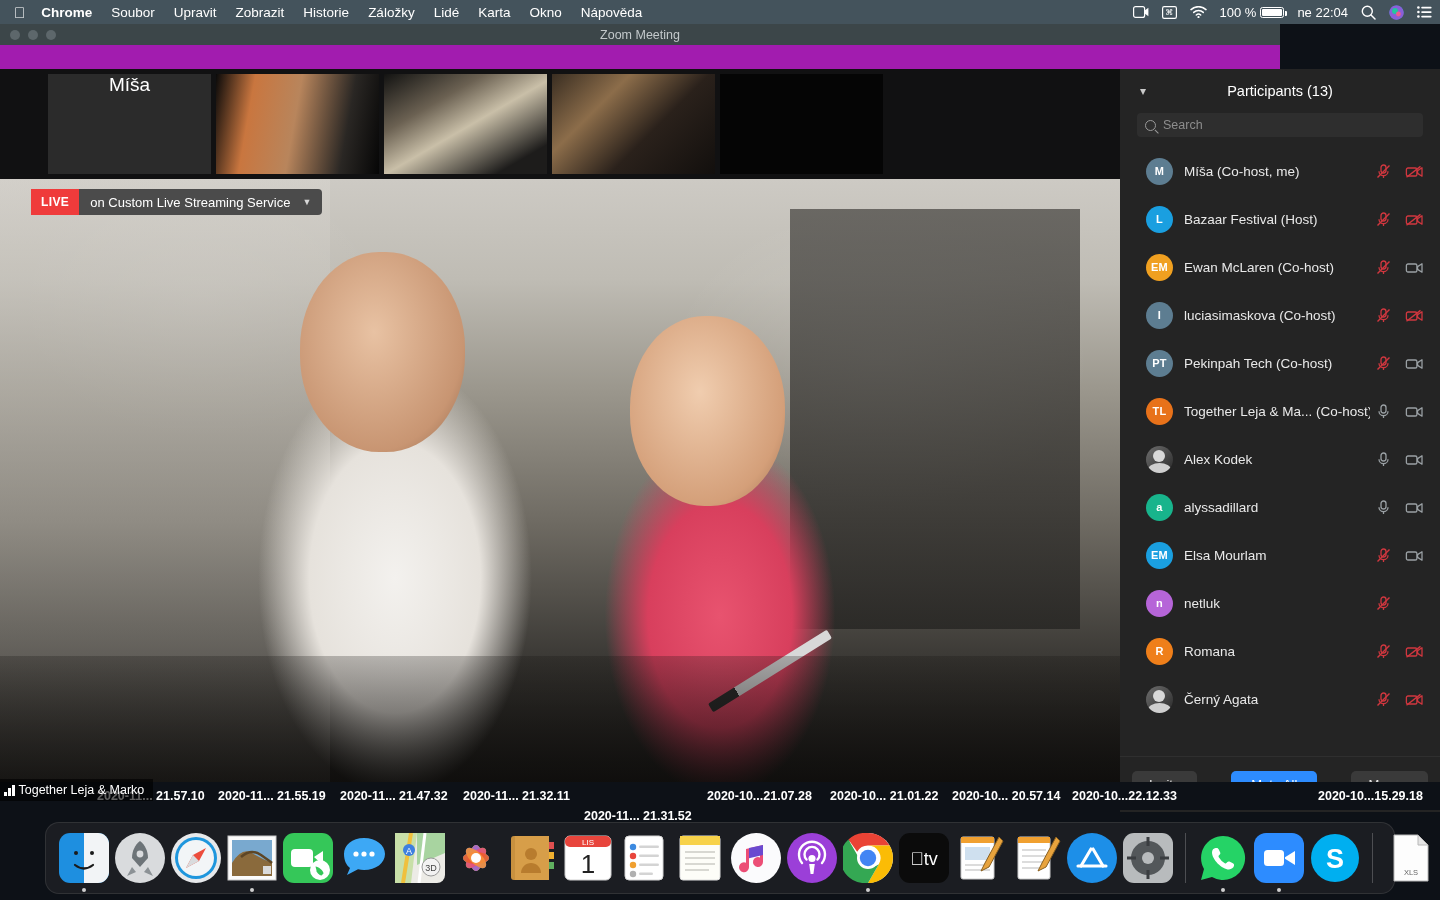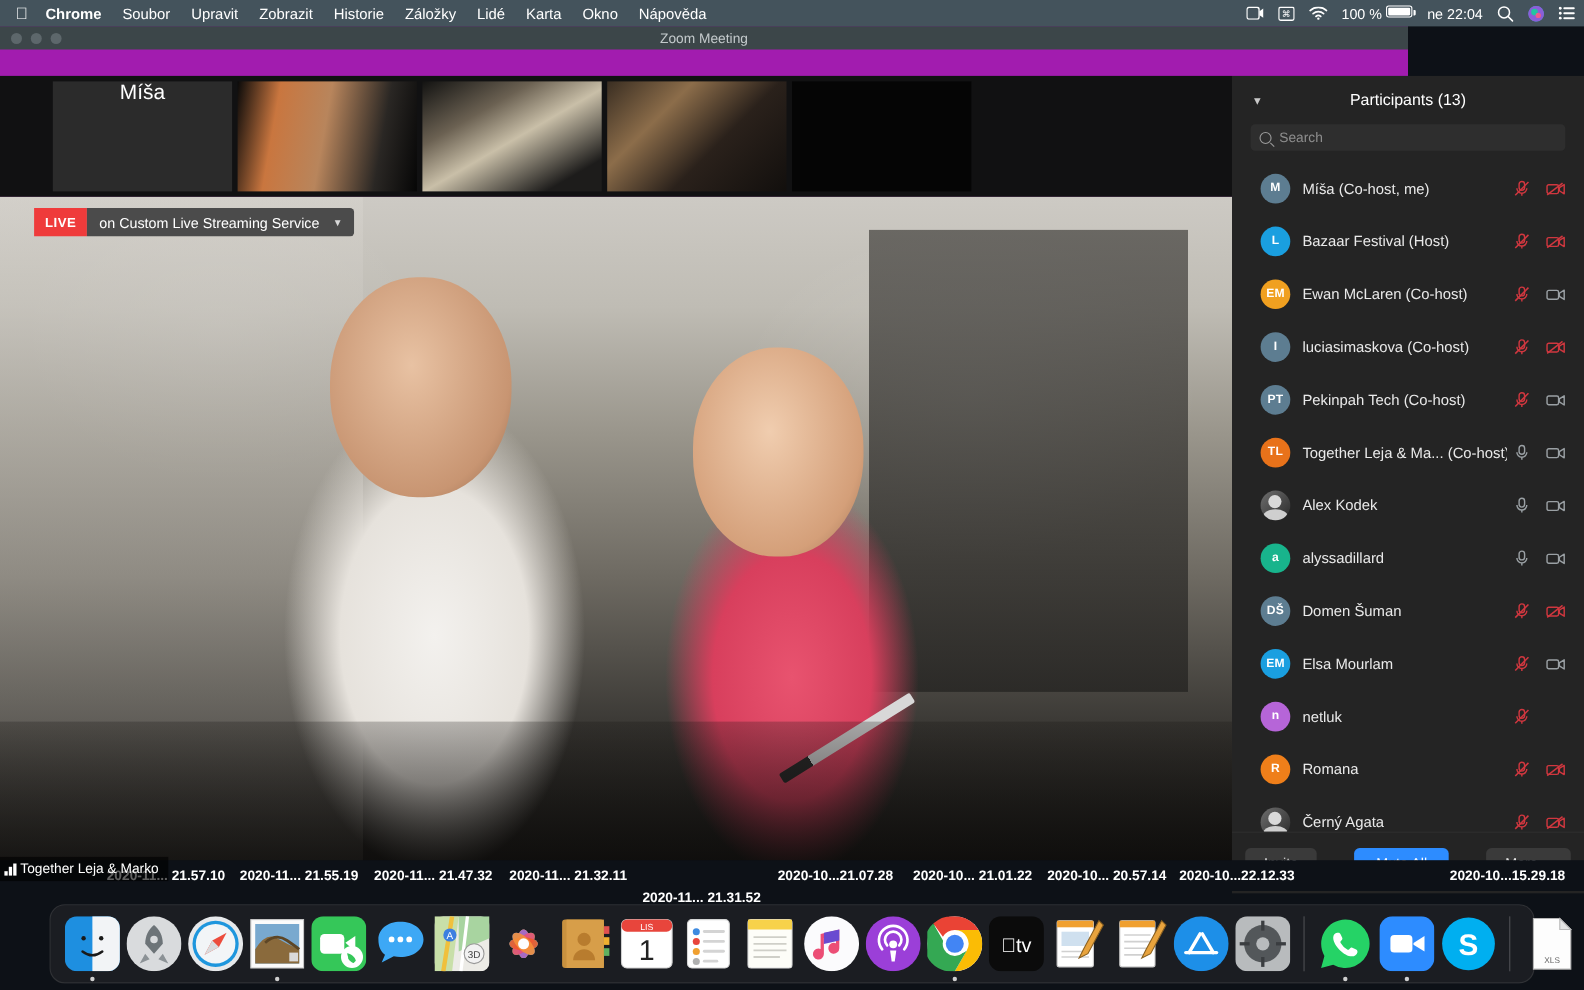--- a/index.html
+++ b/index.html
@@ -16,21 +16,21 @@
     position:absolute; top:0; left:0; width:1440px; height:24px;
     background:#44535c; display:flex; align-items:center;
     color:#fff; font-size:13.5px; z-index:50;
   }
   .menubar .apple{ margin-left:14px; margin-right:16px; font-size:15px; line-height:1; }
   .menubar .mi{ margin-right:19px; white-space:nowrap; }
   .menubar .mi.bold{ font-weight:bold; }
   .mb-right{ position:absolute; right:8px; top:0; height:24px;
     display:flex; align-items:center; gap:13px; font-size:13px;}
   .mb-right .ic{ display:flex; align-items:center; }
-  .batt{ display:flex; align-items:flex-start; gap:4px;}
+  .batt{ display:flex; align-items:center; gap:4px;}
   .batt-body{ width:24px;height:11px;border:1.4px solid #fff;border-radius:2.5px;position:relative;}
   .batt-body:after{content:"";position:absolute;right:-3.5px;top:3px;width:2px;height:5px;background:#fff;border-radius:0 1px 1px 0;}
   .batt-fill{position:absolute;left:1px;top:1px;bottom:1px;right:1px;background:#fff;border-radius:1px;}
 
   
   .zoomwin{ position:absolute; top:24px; left:0; width:1280px; height:764px; background:#a21caf; }
   .titlebar{ position:relative; height:21px; background:#3c4649; display:flex;
     align-items:center; justify-content:center; }
   .titlebar .title{ color:#c3c9cb; font-size:12.5px; }
   .traffic{ position:absolute; left:10px; top:6px; display:flex; gap:8px; }
@@ -403,37 +403,20 @@
                   <path d="M4 8.2a4.5 4.5 0 0 0 9 0" fill="none" stroke="#9aa0a4" stroke-width="1.3"></path>
                   <line x1="8.5" y1="12.7" x2="8.5" y2="15" stroke="#9aa0a4" stroke-width="1.3"></line>
                 </svg></span>
               <span class="camw"><svg width="19" height="17" viewBox="0 0 19 17">
                   <rect x="1.4" y="5" width="10.5" height="8" rx="1.6" fill="none" stroke="#9aa0a4" stroke-width="1.3"></rect>
                   <path d="M12.6 7.6 L17 4.8 V13.2 L12.6 10.4 Z" fill="none" stroke="#9aa0a4" stroke-width="1.3" stroke-linejoin="round"></path>
                 </svg></span>
             </div>
           </div>
           <div class="prow">
-            <div class="av" style="background:#5d7d91">DŠ</div>
-            <div class="pname">Domen Šuman</div>
-            <div class="picons">
-              <span class="micw"><svg width="17" height="17" viewBox="0 0 17 17">
-                  <rect x="6" y="2" width="5" height="8" rx="2.5" fill="none" stroke="#d0373f" stroke-width="1.3"></rect>
-                  <path d="M4 8.2a4.5 4.5 0 0 0 9 0" fill="none" stroke="#d0373f" stroke-width="1.3"></path>
-                  <line x1="8.5" y1="12.7" x2="8.5" y2="15" stroke="#d0373f" stroke-width="1.3"></line>
-                  <line x1="2.5" y1="14.5" x2="14.5" y2="2.5" stroke="#d0373f" stroke-width="1.4"></line>
-                </svg></span>
-              <span class="camw"><svg width="19" height="17" viewBox="0 0 19 17">
-                  <rect x="1.4" y="5" width="10.5" height="8" rx="1.6" fill="none" stroke="#d0373f" stroke-width="1.3"></rect>
-                  <path d="M12.6 7.6 L17 4.8 V13.2 L12.6 10.4 Z" fill="none" stroke="#d0373f" stroke-width="1.3" stroke-linejoin="round"></path>
-                  <line x1="1.5" y1="14.2" x2="15.5" y2="3.4" stroke="#d0373f" stroke-width="1.4"></line>
-                </svg></span>
-            </div>
-          </div>
-          <div class="prow">
             <div class="av" style="background:#1a9fe0">EM</div>
             <div class="pname">Elsa Mourlam</div>
             <div class="picons">
               <span class="micw"><svg width="17" height="17" viewBox="0 0 17 17">
                   <rect x="6" y="2" width="5" height="8" rx="2.5" fill="none" stroke="#d0373f" stroke-width="1.3"></rect>
                   <path d="M4 8.2a4.5 4.5 0 0 0 9 0" fill="none" stroke="#d0373f" stroke-width="1.3"></path>
                   <line x1="8.5" y1="12.7" x2="8.5" y2="15" stroke="#d0373f" stroke-width="1.3"></line>
                   <line x1="2.5" y1="14.5" x2="14.5" y2="2.5" stroke="#d0373f" stroke-width="1.4"></line>
                 </svg></span>
               <span class="camw"><svg width="19" height="17" viewBox="0 0 19 17">

